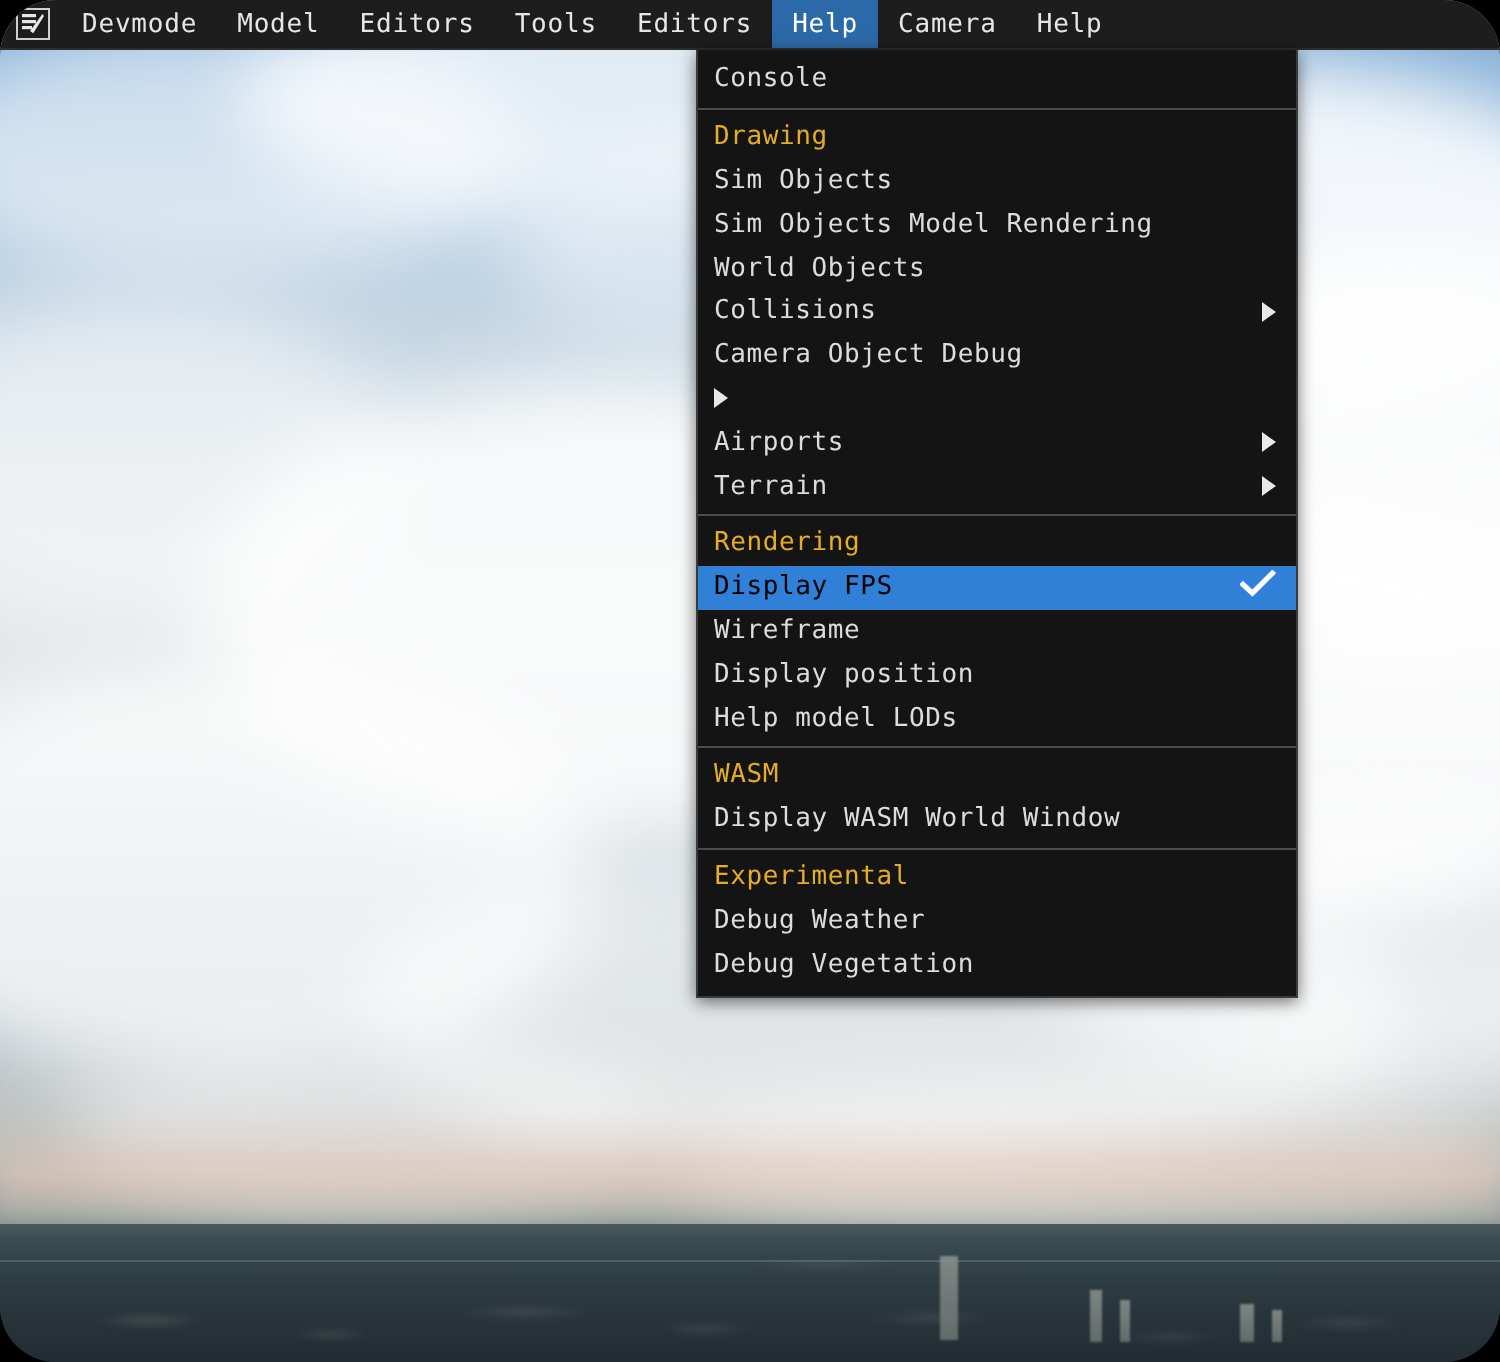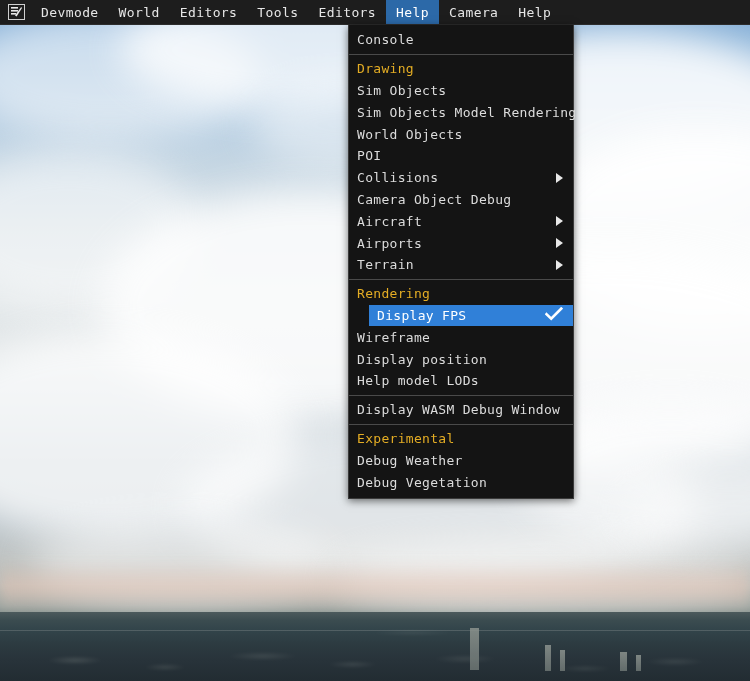--- a/index.html
+++ b/index.html
@@ -9,20 +9,21 @@
     overflow: hidden;
     background: #000;
     font-family: "DejaVu Sans Mono", "Liberation Mono", monospace;
   }
 
   #app {
     position: relative;
     width: 750px;
     height: 681px;
     overflow: hidden;
+    border-radius: 28px;
   }
 
   
   .scene {
     position: absolute;
     inset: 0;
     background: linear-gradient(to bottom,
       #7ca9d4 0%,
       #8fb6da 6%,
       #a9c6e0 14%,
@@ -142,21 +143,21 @@
   .mb-item.active {
     background: #2c69a8;
     color: #ffffff;
   }
 
   
   .dropdown {
     position: absolute;
     left: 348px;
     top: 25px;
-    width: 226px;
+    width: 301px;
     background: #141414;
     border: 1px solid #3a3a3a;
     border-top: none;
     z-index: 30;
     padding: 0;
     box-shadow: 0 2px 8px rgba(0,0,0,.55);
   }
   .mi {
     position: relative;
     display: flex;
@@ -165,22 +166,21 @@
     padding: 0 8px 0 8px;
     color: #dcdcdc;
     font-size: 13px;
     letter-spacing: .3px;
     white-space: nowrap;
     cursor: default;
   }
   .mi.selected,
   .mi.selected:hover {
     background: #3080d8;
-    color: #ffffff;
-    margin-left: 20px;
+    color: #000000;
   }
   .mi.header,
   .mi.header:hover {
     color: #e4ad24;
     background: transparent;
     cursor: default;
   }
   .mi .label { flex: 1 1 auto; }
   .mi .arrow {
     flex: 0 0 auto;
@@ -243,21 +243,21 @@
         <rect x="3" y="6" width="7" height="1.6" fill="#e8e8e8"></rect>
         <rect x="3" y="9" width="5" height="1.6" fill="#e8e8e8"></rect>
         <path d="M13.2 3.0 L7.0 11.5 L8.6 12.6 L14.0 4.0 Z" fill="#e8e8e8"></path>
       </svg>
     </div>
     <div id="menubar-items" style="display:flex;align-items:stretch;">
         <div class="mb-item">
           <span>Devmode</span>
         </div>
         <div class="mb-item">
-          <span>World</span>
+          <span>Model</span>
         </div>
         <div class="mb-item">
           <span>Editors</span>
         </div>
         <div class="mb-item">
           <span>Tools</span>
         </div>
         <div class="mb-item">
           <span>Editors</span>
         </div>
@@ -286,31 +286,27 @@
         <div class="mi">
           <span class="label">Sim Objects</span>
         </div>
         <div class="mi">
           <span class="label">Sim Objects Model Rendering</span>
         </div>
         <div class="mi">
           <span class="label">World Objects</span>
         </div>
         <div class="mi">
-          <span class="label">POI</span>
-        </div>
-        <div class="mi">
           <span class="label">Collisions</span>
           <span class="arrow"></span>
         </div>
         <div class="mi">
           <span class="label">Camera Object Debug</span>
         </div>
         <div class="mi">
-          <span class="label">Aircraft</span>
           <span class="arrow"></span>
         </div>
         <div class="mi">
           <span class="label">Airports</span>
           <span class="arrow"></span>
         </div>
         <div class="mi">
           <span class="label">Terrain</span>
           <span class="arrow"></span>
         </div>
@@ -327,22 +323,25 @@
         <div class="mi">
           <span class="label">Wireframe</span>
         </div>
         <div class="mi">
           <span class="label">Display position</span>
         </div>
         <div class="mi">
           <span class="label">Help model LODs</span>
         </div>
         <div class="sep"></div>
-        <div class="mi">
-          <span class="label">Display WASM Debug Window</span>
+        <div class="mi header">
+          <span class="label">WASM</span>
+        </div>
+        <div class="mi">
+          <span class="label">Display WASM World Window</span>
         </div>
         <div class="sep"></div>
         <div class="mi header">
           <span class="label">Experimental</span>
         </div>
         <div class="mi">
           <span class="label">Debug Weather</span>
         </div>
         <div class="mi">
           <span class="label">Debug Vegetation</span>

